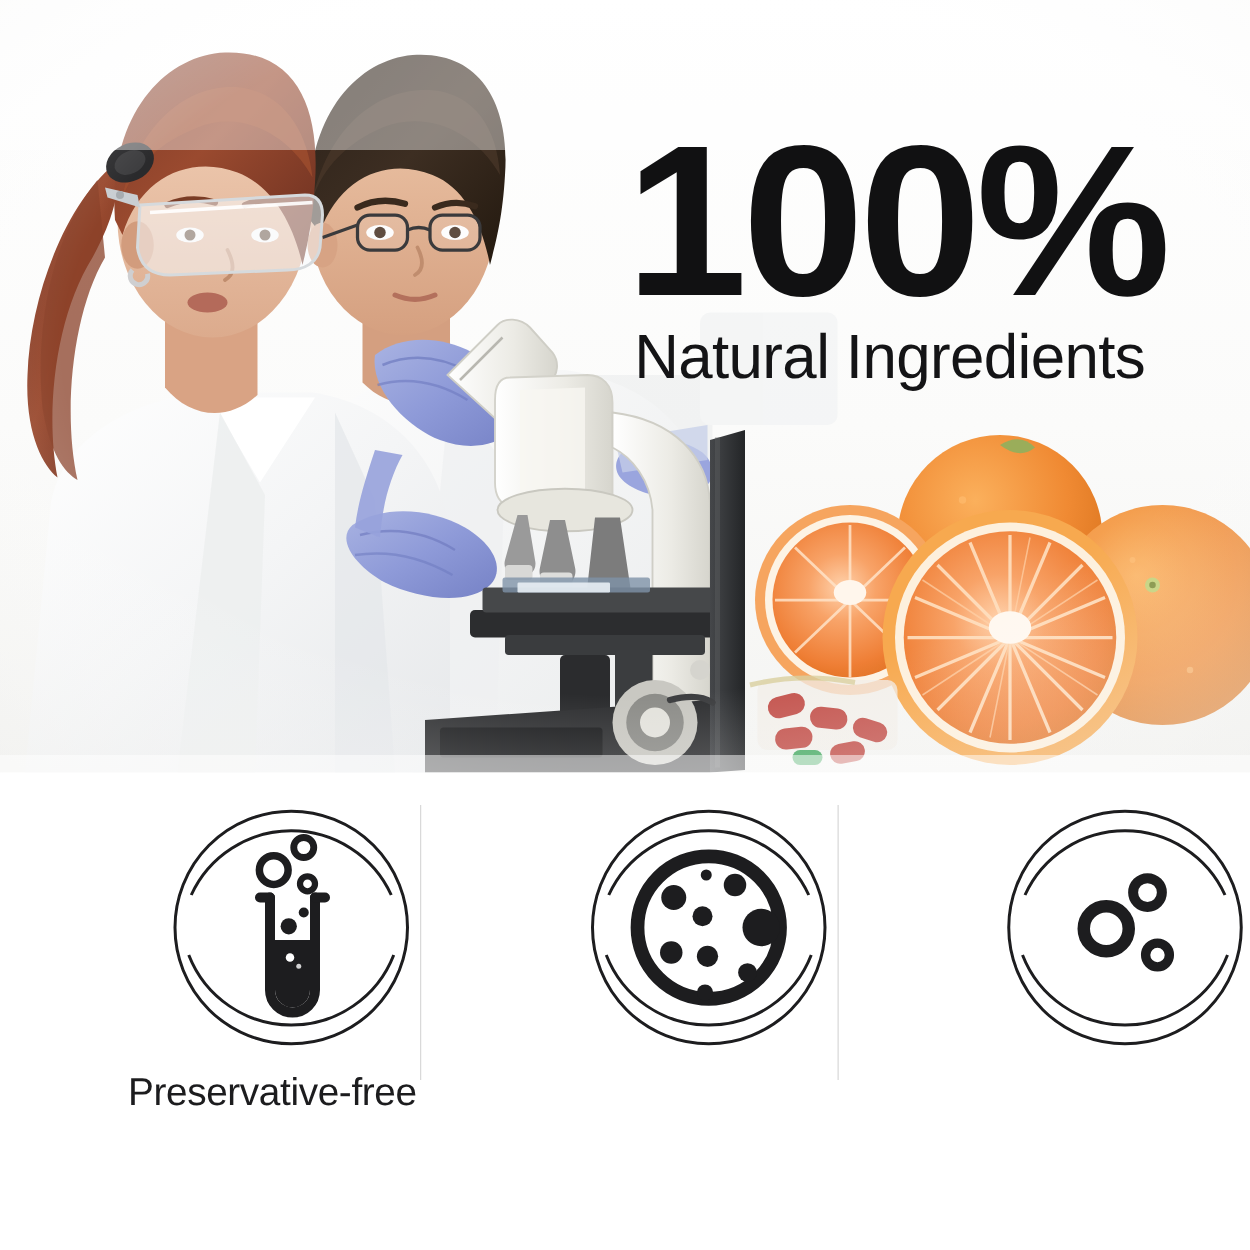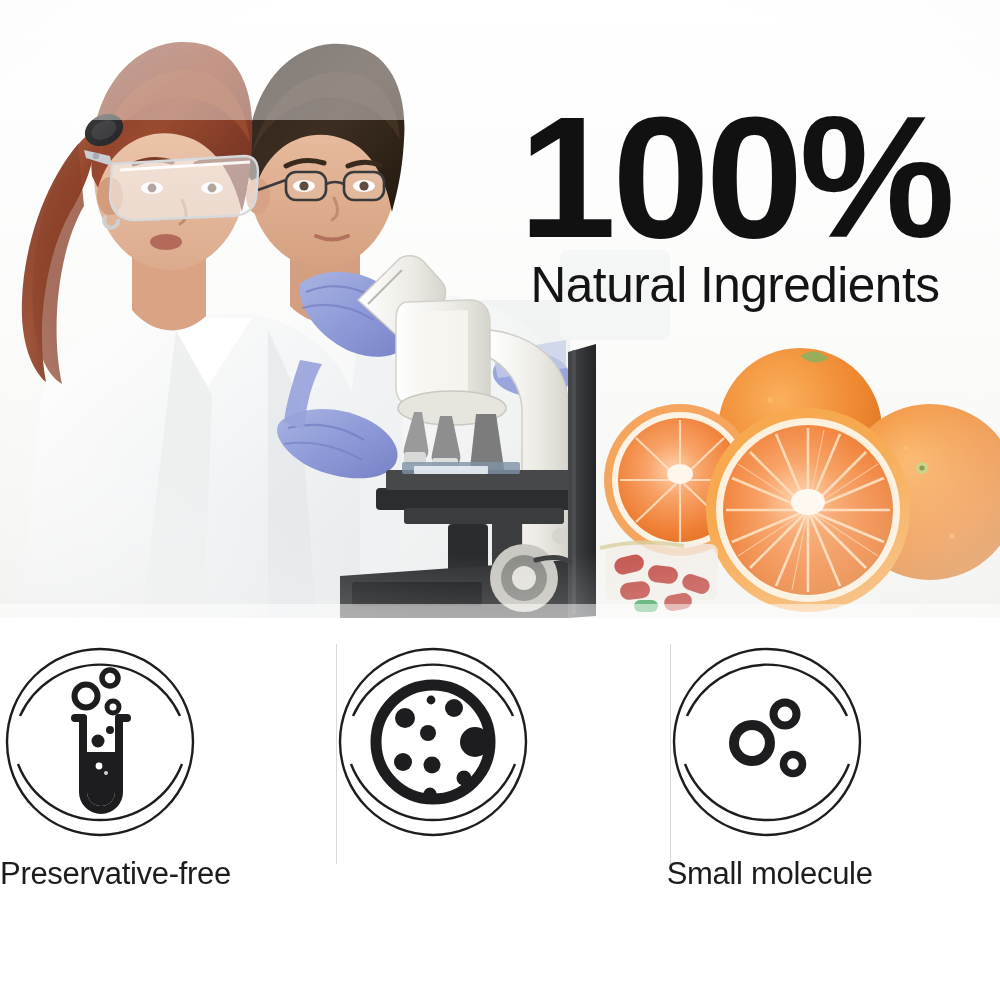--- a/index.html
+++ b/index.html
@@ -5,33 +5,33 @@
   html,body{margin:0;padding:0;background:#fff;}
   body{width:1000px;height:1000px;font-family:"Liberation Sans",sans-serif;overflow:hidden;}
   .page{position:relative;width:1000px;height:1000px;background:#ffffff;}
 
   
   .hero{position:absolute;left:0;top:0;width:1000px;height:618px;overflow:hidden;
         background:#fdfdfd;}
   .hero svg{position:absolute;left:0;top:0;}
 
   
-  .headline{position:absolute;left:505px;top:98px;width:460px;text-align:center;}
+  .headline{position:absolute;left:505px;top:98px;width:460px;}
   .pct{font-family:"Liberation Sans",sans-serif;font-weight:bold;font-size:172px;
        line-height:0.92;color:#111112;letter-spacing:-4px;
        transform:scaleX(1.02);transform-origin:center;margin:0;}
   .subhead{font-family:"Liberation Sans",sans-serif;font-weight:400;font-size:50px;
        color:#141416;margin:0;letter-spacing:-0.5px;transform:scaleX(0.99);
        transform-origin:center;white-space:nowrap;}
 
   
   .features{position:absolute;left:0;top:618px;width:1000px;height:382px;
             display:flex;background:#ffffff;}
   .feature{flex:1;position:relative;display:flex;flex-direction:column;
-           align-items:flex-start;padding-top:24px;}
+           align-items:flex-end;padding-top:24px;}
   .divider{position:absolute;top:26px;width:1px;height:220px;background:#d9d9d9;}
   .divider.d1{left:336px;}
   .divider.d2{left:670px;}
   .f-icon{width:200px;height:200px;}
   .f-label{margin-top:14px;font-size:31px;color:#1c1c1e;font-weight:400;
            letter-spacing:-0.3px;white-space:nowrap;}
 </style>
 </head>
 <body>
 
@@ -407,17 +407,16 @@
 
     <div class="feature">
       <svg class="f-icon" viewBox="0 0 200 200">
         <circle cx="100" cy="100" r="93" fill="none" stroke="#1d1d1f" stroke-width="2.4"></circle>
         <path d="M18 122 A88 88 0 0 0 182 122" fill="none" stroke="#1d1d1f" stroke-width="2.4"></path>
         <path d="M20 74 A88 88 0 0 1 180 74" fill="none" stroke="#1d1d1f" stroke-width="2.4"></path>
         <circle cx="85" cy="101" r="18" fill="none" stroke="#1d1d1f" stroke-width="10"></circle>
         <circle cx="118" cy="72" r="11.5" fill="none" stroke="#1d1d1f" stroke-width="8"></circle>
         <circle cx="126" cy="122" r="9.5" fill="none" stroke="#1d1d1f" stroke-width="7.5"></circle>
       </svg>
-      <div class="f-label">Small molecule</div>
     </div>
 
   </div>
 </div>
 
 </body></html>

